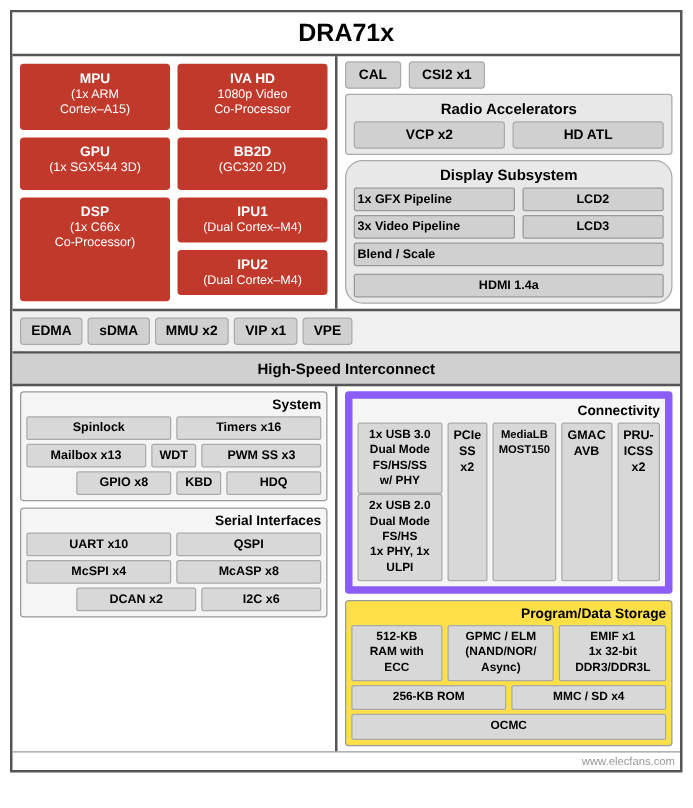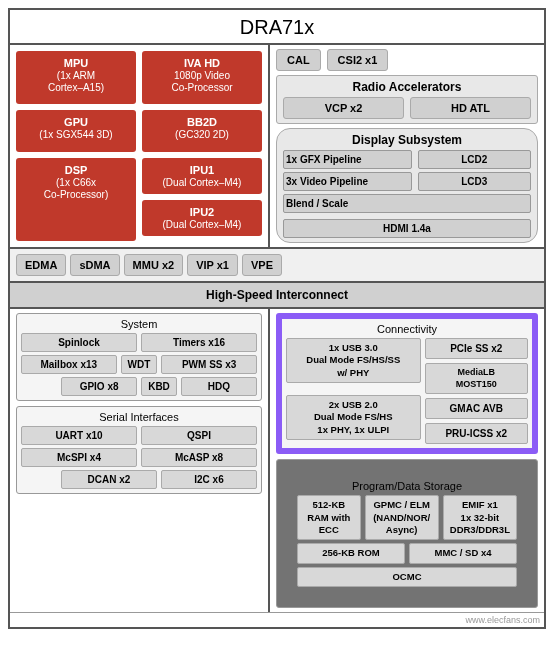--- a/index.html
+++ b/index.html
@@ -14,21 +14,21 @@
     }
     .main-container {
       width: 540px;
       margin: 8px;
       border: 2px solid #555;
       background: #fff;
     }
     .page-title {
       text-align: center;
       font-size: 20px;
-      font-weight: normal;
+      font-weight: bold;
       padding: 6px 0 4px 0;
       background: #fff;
     }
     
     .top-section {
       display: flex;
       border-top: 2px solid #555;
     }
     .left-block {
       width: 260px;
@@ -170,22 +170,22 @@
     }
     .subsection {
       border: 1px solid #999;
       border-radius: 3px;
       margin-bottom: 5px;
       padding: 4px;
       background: #f5f5f5;
     }
     .subsection-title {
       font-size: 11px;
-      font-weight: normal;
-      text-align: center;
+      font-weight: bold;
+      text-align: right;
       margin-bottom: 3px;
     }
     .sub-row {
       display: flex;
       gap: 4px;
       margin-bottom: 3px;
     }
     .sub-row:last-child { margin-bottom: 0; padding-left: 40px; }
     .sub-item {
       background: #d8d8d8;
@@ -208,26 +208,26 @@
       background: #f5f5f5;
     }
     .conn-inner {
       display: flex;
       gap: 4px;
     }
     .conn-left {
       flex: 1.3;
       display: flex;
       flex-direction: column;
-      gap: 12px;
+      gap: 0;
     }
     .conn-right {
       flex: 1;
       display: flex;
-      flex-direction: column;
+      flex-direction: row;
       gap: 4px;
     }
     .usb-box {
       background: #d8d8d8;
       border: 1px solid #aaa;
       border-radius: 2px;
       padding: 3px 4px;
       font-size: 9.5px;
       font-weight: bold;
       text-align: center;
@@ -243,22 +243,22 @@
       text-align: center;
       line-height: 1.3;
     }
     .medialb {
       font-size: 9px;
     }
     
     .storage-section {
       border: 1px solid #999;
       border-radius: 3px;
-      padding: 20px;
-      background: #737373;
+      padding: 4px;
+      background: #fde047;
     }
     .storage-top {
       display: flex;
       gap: 4px;
       margin-bottom: 3px;
     }
     .storage-item {
       background: #d8d8d8;
       border: 1px solid #aaa;
       border-radius: 2px;

